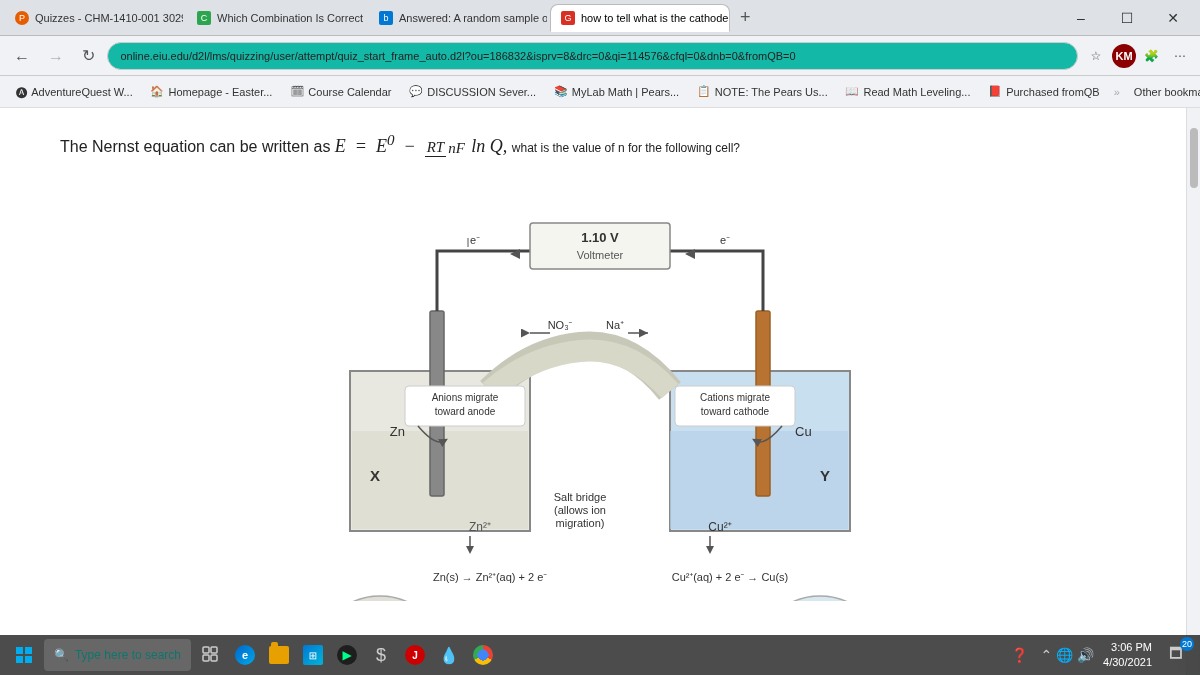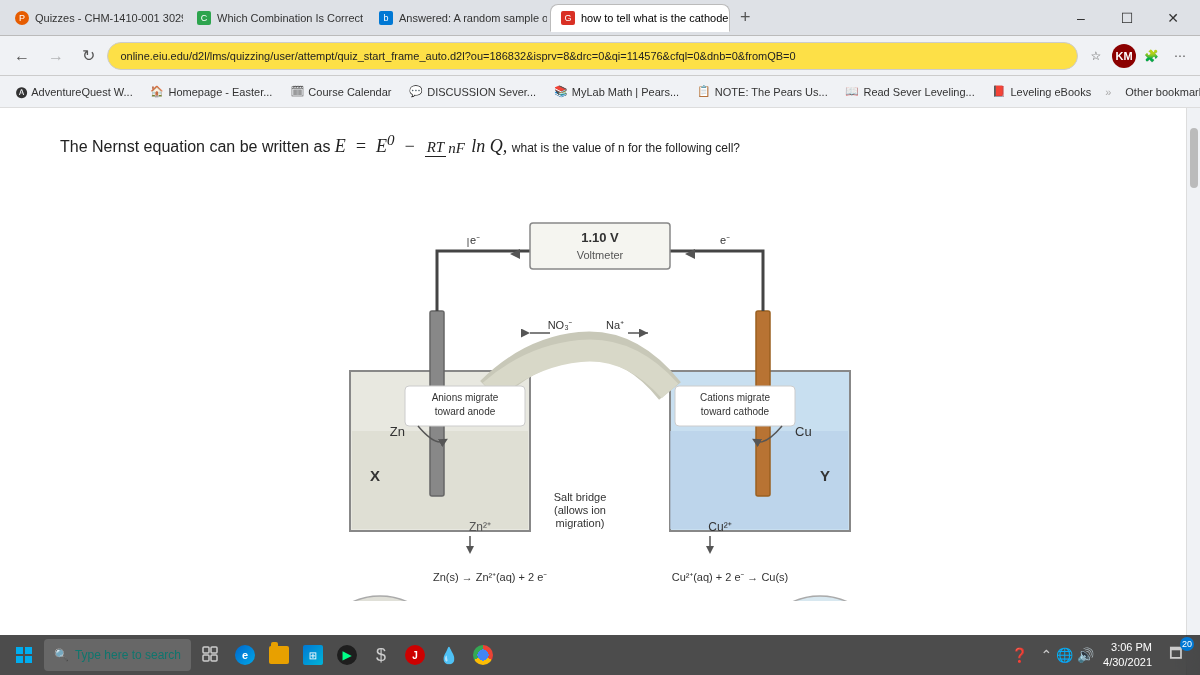--- a/index.html
+++ b/index.html
@@ -28,21 +28,21 @@
     .win-btn { width: 46px; height: 36px; border: none; background: none; cursor: pointer; font-size: 14px; color: #333; display: flex; align-items: center; justify-content: center; }
 
     
     .address-bar {
       display: flex; align-items: center; background: #f0f2f5; height: 40px;
       padding: 0 8px; gap: 6px; border-bottom: 1px solid #ccc;
     }
     .nav-btn { background: none; border: none; cursor: pointer; color: #555; font-size: 16px; padding: 2px 6px; border-radius: 4px; }
     .address-input {
       flex: 1; height: 28px; border: 1px solid #ccc; border-radius: 14px; padding: 0 12px;
-      font-size: 11px; background: #fde047; color: #222; outline: none;
+      font-size: 11px; background: #14b8a6; color: #222; outline: none;
     }
     .address-right { display: flex; align-items: center; gap: 4px; }
     .addr-icon { width: 24px; height: 24px; border-radius: 4px; display: flex; align-items: center; justify-content: center; font-size: 12px; cursor: pointer; color: #555; }
 
     
     .bookmarks-bar {
       display: flex; align-items: center; background: #f0f2f5; height: 32px;
       padding: 0 8px; gap: 2px; border-bottom: 1px solid #ddd; font-size: 11px;
     }
     .bm-item {
@@ -175,25 +175,25 @@
     <div class="bm-item">
       <span class="bm-icon">📚</span>
       <span>MyLab Math | Pears...</span>
     </div>
     <div class="bm-item">
       <span class="bm-icon">📋</span>
       <span>NOTE: The Pears Us...</span>
     </div>
     <div class="bm-item">
       <span class="bm-icon">📖</span>
-      <span>Read Sever Leveling...</span>
+      <span>Read Math Leveling...</span>
     </div>
     <div class="bm-item">
       <span class="bm-icon">📕</span>
-      <span>Leveling eBooks</span>
+      <span>Purchased fromQB</span>
     </div>
     <span style="color:#aaa; padding: 0 4px;">»</span>
     <div class="bm-right">
       <div class="bm-item">
         <span>Other bookmarks</span>
       </div>
 
     </div>
   </div>
 

